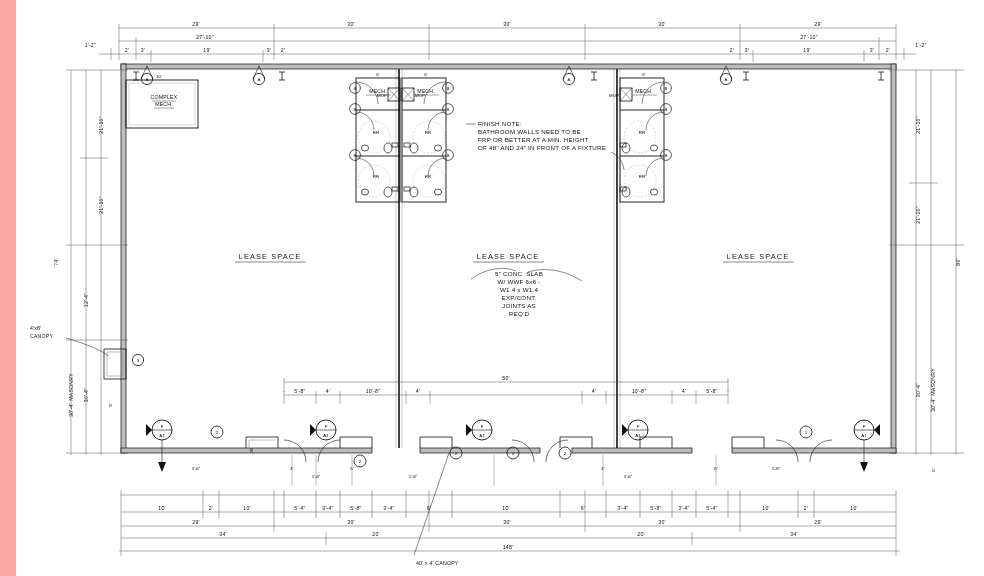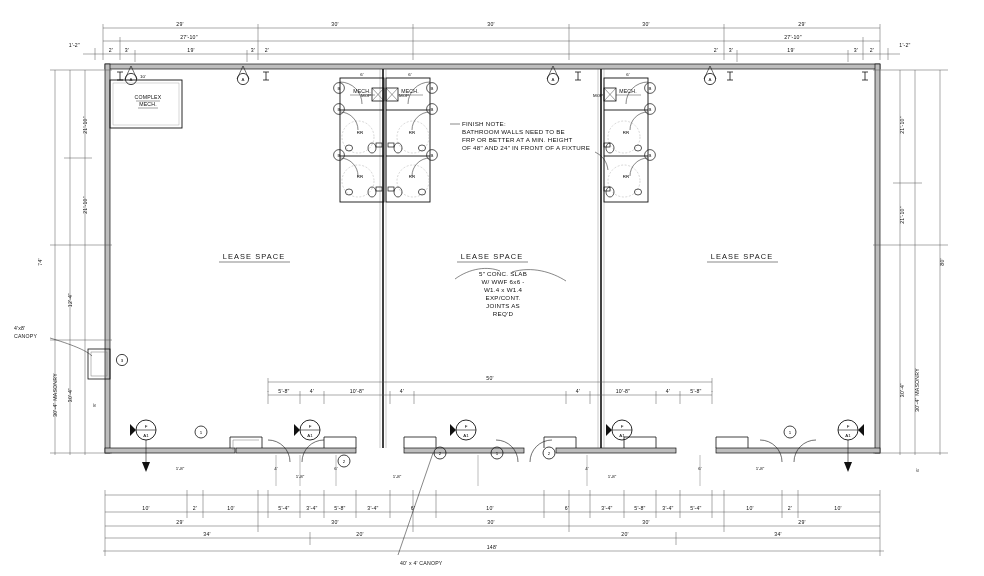--- a/index.html
+++ b/index.html
@@ -1,18 +1,18 @@
 <!DOCTYPE html>
 <html><head>
 <meta charset="utf-8">
 <style>
   html,body{margin:0;padding:0;background:#ffffff;}
   body{width:984px;height:576px;overflow:hidden;
        font-family:"Liberation Sans",sans-serif;color:#000;}
-  #sheet{position:relative;width:946px;height:576px;background:#fde047;}
+  #sheet{position:relative;width:946px;height:576px;background:#fca5a5;padding-left:16px;}
   svg{display:block;}
   .t{font-family:"Liberation Sans",sans-serif;font-size:5.2px;fill:#111;letter-spacing:.2px;}
   .tlab{font-size:7.4px;letter-spacing:1.1px;}
   .tnote{font-size:6.2px;letter-spacing:.25px;}
   .tiny{font-size:4.4px;}
   .ctr{text-anchor:middle;}
   .end{text-anchor:end;}
 </style>
 </head>
 <body>

